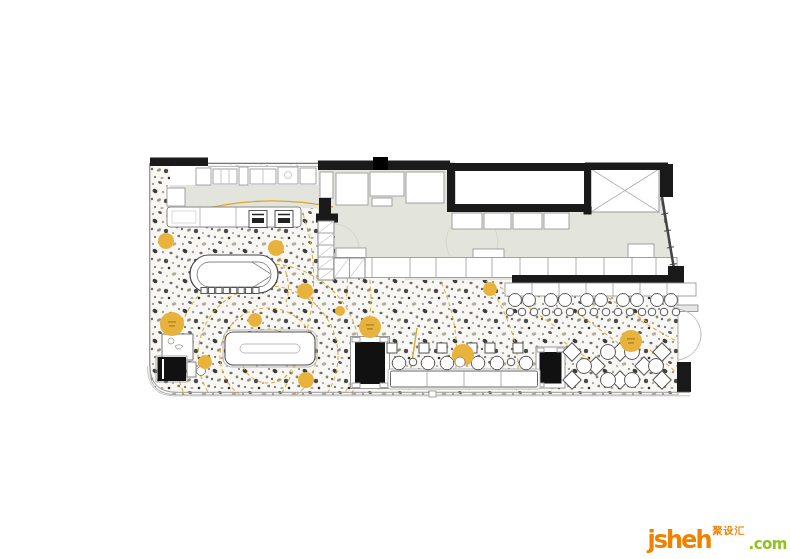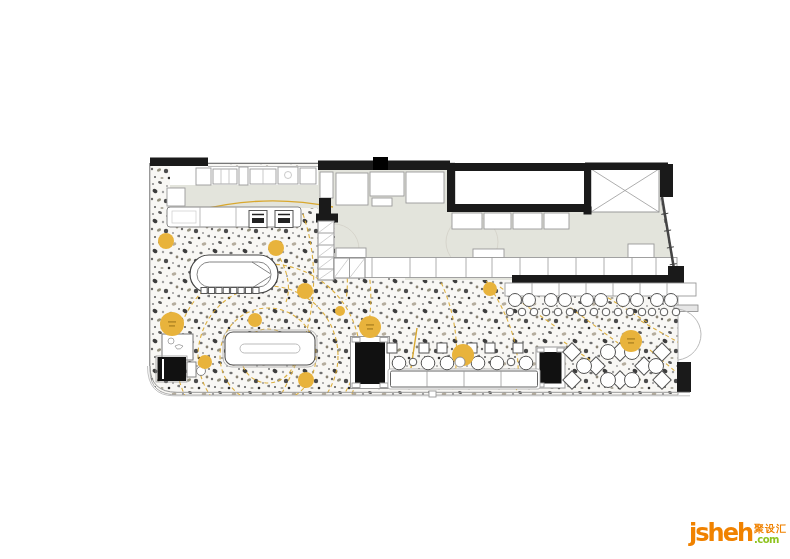--- a/index.html
+++ b/index.html
@@ -7,26 +7,26 @@
           font-family:"Liberation Sans","DejaVu Sans",sans-serif;}
   svg{position:absolute;left:0;top:0;}
   .furn{fill:#fff;stroke:#555;stroke-width:1;}
   .box{fill:#fff;stroke:#999;stroke-width:0.9;}
   .wall{fill:#1a1a1a;}
   .thin{stroke:#999;stroke-width:1;fill:none;}
   .thin2{stroke:#c2c2c2;stroke-width:1;fill:none;}
   .golddash{stroke:#D9A82F;stroke-width:1.1;fill:none;stroke-dasharray:4 3;opacity:.9;}
   .goldsolid{stroke:#D9A82F;stroke-width:1.4;fill:none;}
   .faint{stroke:#d5d3c9;stroke-width:0.9;fill:none;}
-  .wm{position:absolute;right:3px;bottom:14px;display:flex;align-items:flex-end;
+  .wm{position:absolute;right:3px;bottom:7px;display:flex;align-items:flex-end;
       font-weight:bold;line-height:1;font-family:"DejaVu Sans",sans-serif;}
   .wm-name{color:#F08200;font-size:24px;letter-spacing:-2px;}
   .wm-right{display:flex;flex-direction:column;align-items:flex-start;margin-left:2px;}
   .wm-cn{color:#F08200;font-size:10px;letter-spacing:1px;margin-bottom:1px;margin-top:9px;}
-  .wm-tld{color:#8FC31F;font-size:10px;letter-spacing:-0.5px;}
+  .wm-tld{color:#8FC31F;font-size:15px;letter-spacing:-0.5px;padding-left:36px;}
 </style>
 </head>
 <body>
 
 <div class="canvas">
 <svg id="plan" width="790" height="559" viewBox="0 0 790 559">
   <defs>
     <pattern id="terr" width="30" height="30" patternUnits="userSpaceOnUse">
       <rect width="30" height="30" fill="#f8f7f4"></rect>
       <circle cx="3" cy="4" r="1.1" fill="#8c8c8c"></circle>

